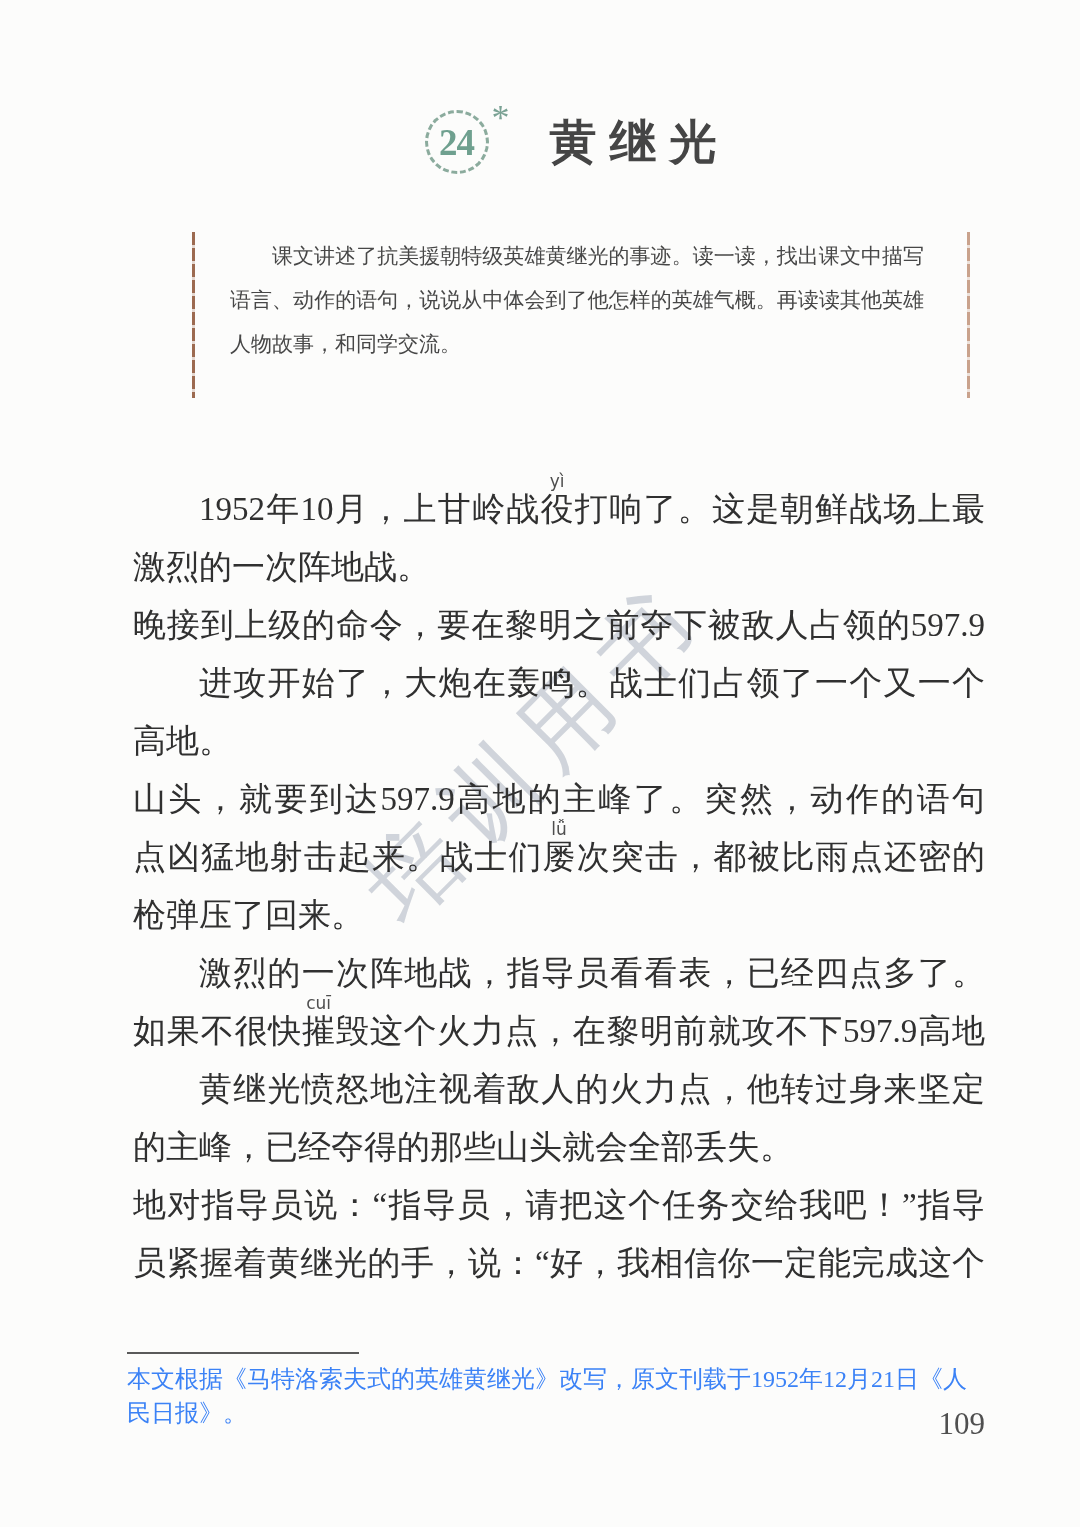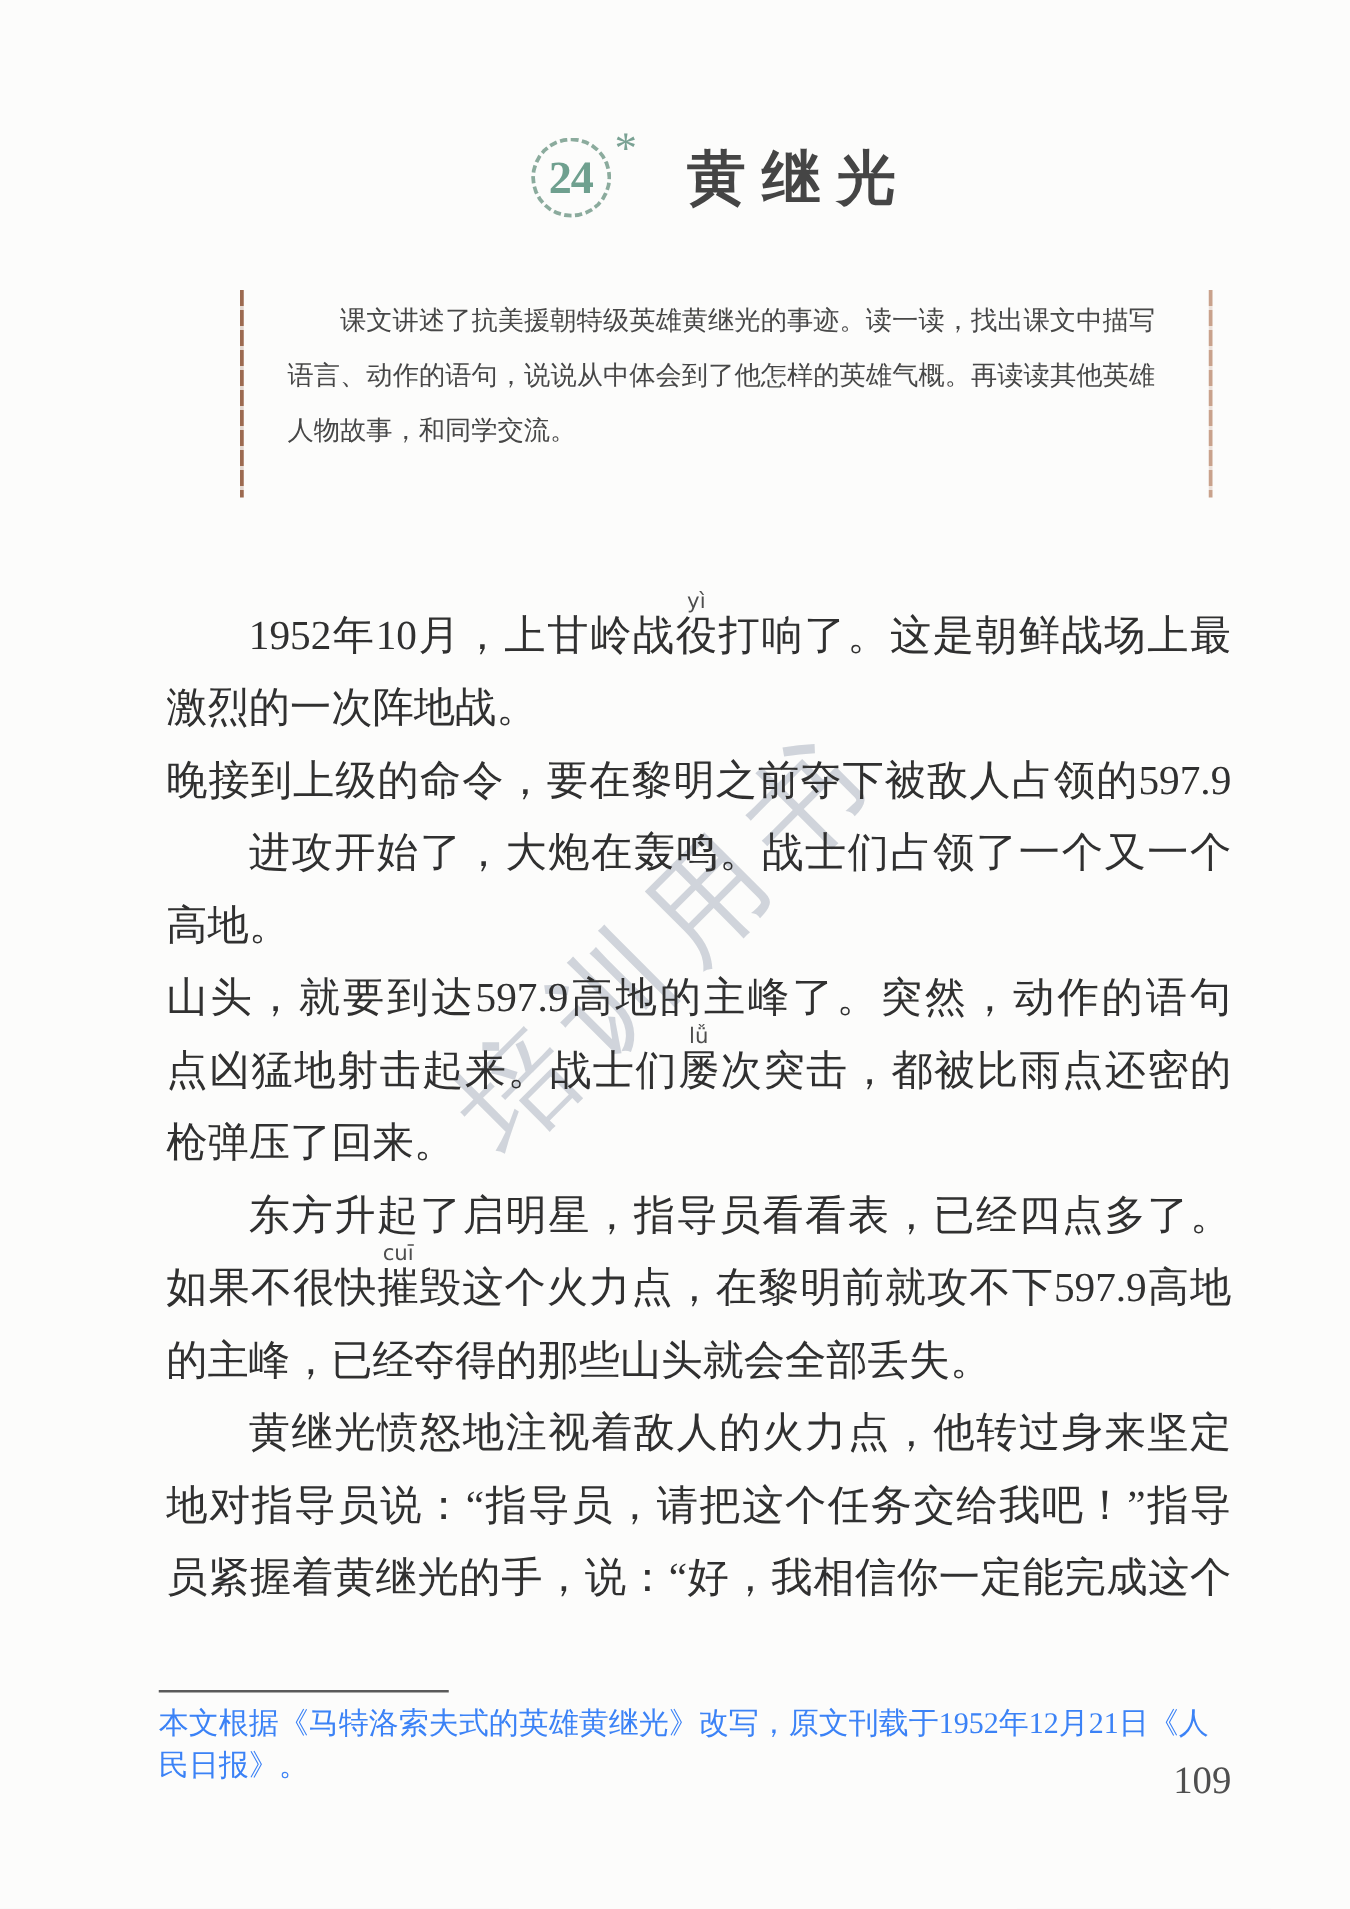--- a/index.html
+++ b/index.html
@@ -72,24 +72,24 @@
 
   <div class="body-text">
     <div class="bline ind j"><span>1952年10月，上甘岭战</span><span class="ruby"><span>役</span><span class="rt">yì</span></span><span>打响了。这是朝鲜战场上最</span></div>
     <div class="bline"><span>激烈的一次阵地战。</span></div>
     <div class="bline j"><span>晚接到上级的命令，要在黎明之前夺下被敌人占领的597.9</span></div>
     <div class="bline ind j"><span>进攻开始了，大炮在轰鸣。战士们占领了一个又一个</span></div>
     <div class="bline"><span>高地。</span></div>
     <div class="bline j"><span>山头，就要到达597.9高地的主峰了。突然，动作的语句</span></div>
     <div class="bline j"><span>点凶猛地射击起来。战士们</span><span class="ruby"><span>屡</span><span class="rt">lǚ</span></span><span>次突击，都被比雨点还密的</span></div>
     <div class="bline"><span>枪弹压了回来。</span></div>
-    <div class="bline ind j"><span>东方升起了启明星，指导员看看表，已经四点多了。</span></div>
+    <div class="bline ind j"><span>激烈的一次阵地战，指导员看看表，已经四点多了。</span></div>
     <div class="bline j"><span>如果不很快</span><span class="ruby"><span>摧</span><span class="rt">cuī</span></span><span>毁这个火力点，在黎明前就攻不下597.9高地</span></div>
+    <div class="bline ind j"><span>黄继光愤怒地注视着敌人的火力点，他转过身来坚定</span></div>
     <div class="bline"><span>的主峰，已经夺得的那些山头就会全部丢失。</span></div>
-    <div class="bline ind j"><span>黄继光愤怒地注视着敌人的火力点，他转过身来坚定</span></div>
     <div class="bline j"><span>地对指导员说：“指导员，请把这个任务交给我吧！”指导</span></div>
     <div class="bline j"><span>员紧握着黄继光的手，说：“好，我相信你一定能完成这个</span></div>
   </div>
 
   <div class="footnote-rule"></div>
   <p class="footnote">本文根据《马特洛索夫式的英雄黄继光》改写，原文刊载于1952年12月21日《人民日报》。</p>
   <div class="page-number">109</div>
 
 </div>
 

